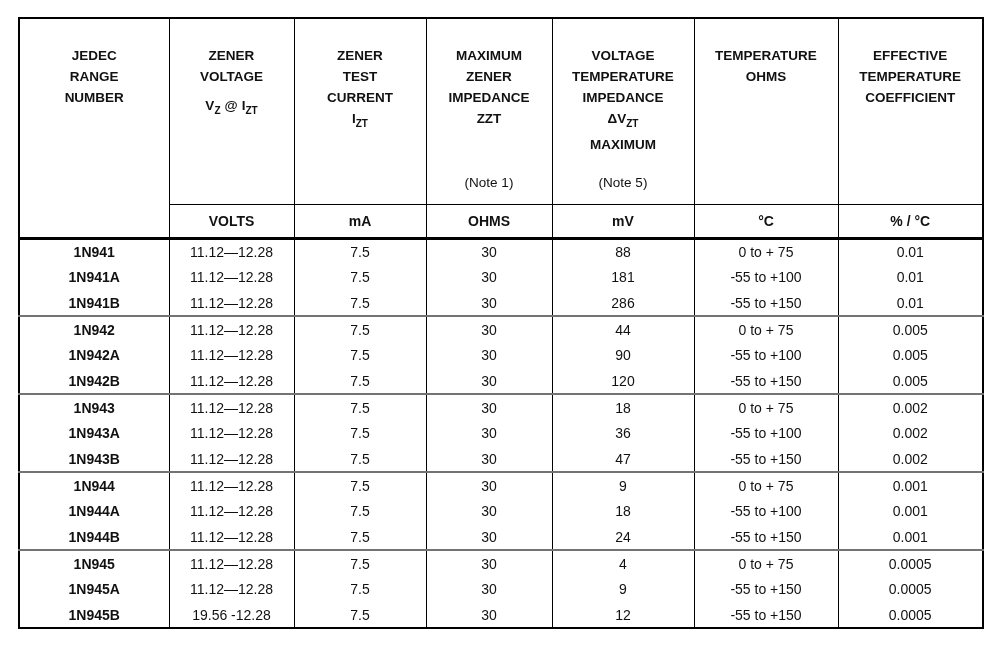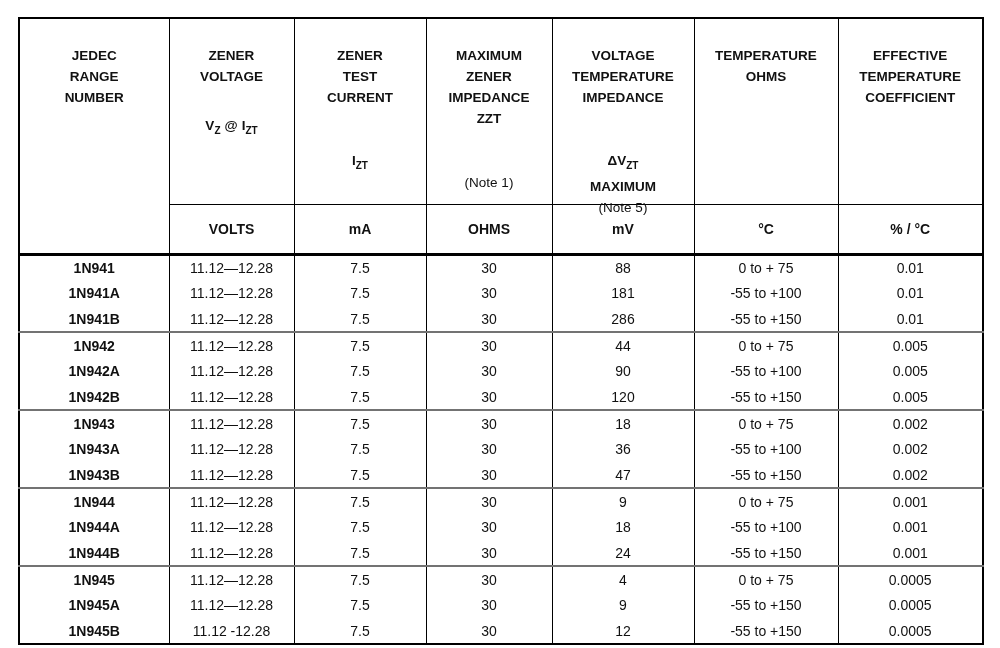--- a/index.html
+++ b/index.html
@@ -36,30 +36,30 @@
   }
   th.jedec { border-bottom: 3px solid #000; }
   .hcell {
     display: flex;
     flex-direction: column;
     align-items: center;
     line-height: 21px;
   }
   .hcell.tall { height: 148px; text-align: right; }
   .note { margin-top: auto; font-weight: normal; }
-  .symline { line-height: 21px; margin-top: 42px; }
-  .symline.gap { margin-top: 28px; }
+  .symline { line-height: 21px; }
+  .symline.gap { margin-top: 8px; }
   .symline sub { font-size: 10px; }
   .at { margin: 0 4px; }
 
   
   tr.units-row { height: 27px; }
   tr.units-row th {
     vertical-align: middle;
-    padding: 16px;
+    padding: 8px;
     font-size: 14px;
     border-top: 1px solid #000;
     border-bottom: 3px solid #000;
   }
 
   
   tbody td {
     font-size: 14px;
     height: 26px;
     vertical-align: middle;
@@ -277,21 +277,21 @@
           <td class="type-col">1N945A</td>
           <td>11.12—12.28</td>
           <td>7.5</td>
           <td>30</td>
           <td>9</td>
           <td>-55 to +150</td>
           <td>0.0005</td>
         </tr>
         <tr>
           <td class="type-col">1N945B</td>
-          <td>11.12 -12.28</td>
+          <td>19.56 -12.28</td>
           <td>7.5</td>
           <td>30</td>
           <td>12</td>
           <td>-55 to +150</td>
           <td>0.0005</td>
         </tr>
       </tbody>
   </table>
 </div>
 

